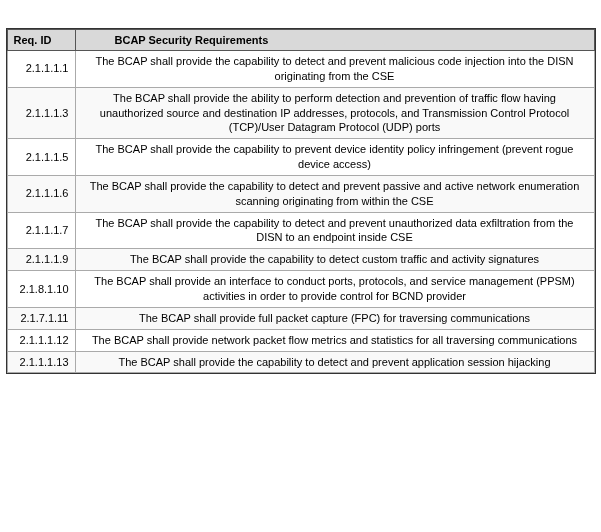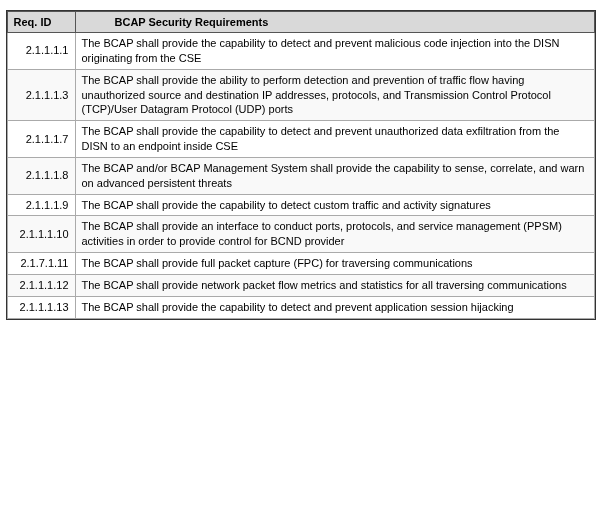--- a/index.html
+++ b/index.html
@@ -5,21 +5,21 @@
     * { margin: 0; padding: 0; box-sizing: border-box; }
     body {
       font-family: Arial, sans-serif;
       font-size: 11px;
       background: #fff;
       width: 601px;
       min-height: 532px;
     }
     .table-container {
       width: 590px;
-      margin: 10px auto;
+      margin: 28px auto;
       border: 1px solid #333;
       border-collapse: collapse;
     }
     table {
       width: 100%;
       border-collapse: collapse;
     }
     th {
       background: #d9d9d9;
       font-weight: bold;
@@ -34,20 +34,21 @@
     th.col-req {
       width: auto;
       padding-left: 39px;
     }
     td {
       padding: 3px 6px;
       border: 1px solid #aaa;
       vertical-align: top;
       font-size: 11px;
       line-height: 1.35;
+      text-align: center;
     }
     td.req-id {
       text-align: right;
       vertical-align: middle;
       white-space: nowrap;
       color: #000;
     }
     tr:nth-child(even) td {
       background: #f9f9f9;
     }
@@ -69,33 +70,37 @@
     <tbody id="table-body">
     <tr>
           <td class="req-id">2.1.1.1.1</td>
           <td>The BCAP shall provide the capability to detect and prevent malicious code injection into the DISN originating from the CSE</td>
         </tr>
         <tr>
           <td class="req-id">2.1.1.1.3</td>
           <td>The BCAP shall provide the ability to perform detection and prevention of traffic flow having unauthorized source and destination IP addresses, protocols, and Transmission Control Protocol (TCP)/User Datagram Protocol (UDP) ports</td>
         </tr>
         <tr>
+          <td class="req-id">2.1.1.1.5</td>
+          <td>The BCAP shall provide the capability to prevent device identity policy infringement (prevent rogue device access)</td>
+        </tr>
+        <tr>
+          <td class="req-id">2.1.1.1.6</td>
+          <td>The BCAP shall provide the capability to detect and prevent passive and active network enumeration scanning originating from within the CSE</td>
+        </tr>
+        <tr>
           <td class="req-id">2.1.1.1.7</td>
           <td>The BCAP shall provide the capability to detect and prevent unauthorized data exfiltration from the DISN to an endpoint inside CSE</td>
-        </tr>
-        <tr>
-          <td class="req-id">2.1.1.1.8</td>
-          <td>The BCAP and/or BCAP Management System shall provide the capability to sense, correlate, and warn on advanced persistent threats</td>
         </tr>
         <tr>
           <td class="req-id">2.1.1.1.9</td>
           <td>The BCAP shall provide the capability to detect custom traffic and activity signatures</td>
         </tr>
         <tr>
-          <td class="req-id">2.1.1.1.10</td>
+          <td class="req-id">2.1.8.1.10</td>
           <td>The BCAP shall provide an interface to conduct ports, protocols, and service management (PPSM) activities in order to provide control for BCND provider</td>
         </tr>
         <tr>
           <td class="req-id">2.1.7.1.11</td>
           <td>The BCAP shall provide full packet capture (FPC) for traversing communications</td>
         </tr>
         <tr>
           <td class="req-id">2.1.1.1.12</td>
           <td>The BCAP shall provide network packet flow metrics and statistics for all traversing communications</td>
         </tr>

